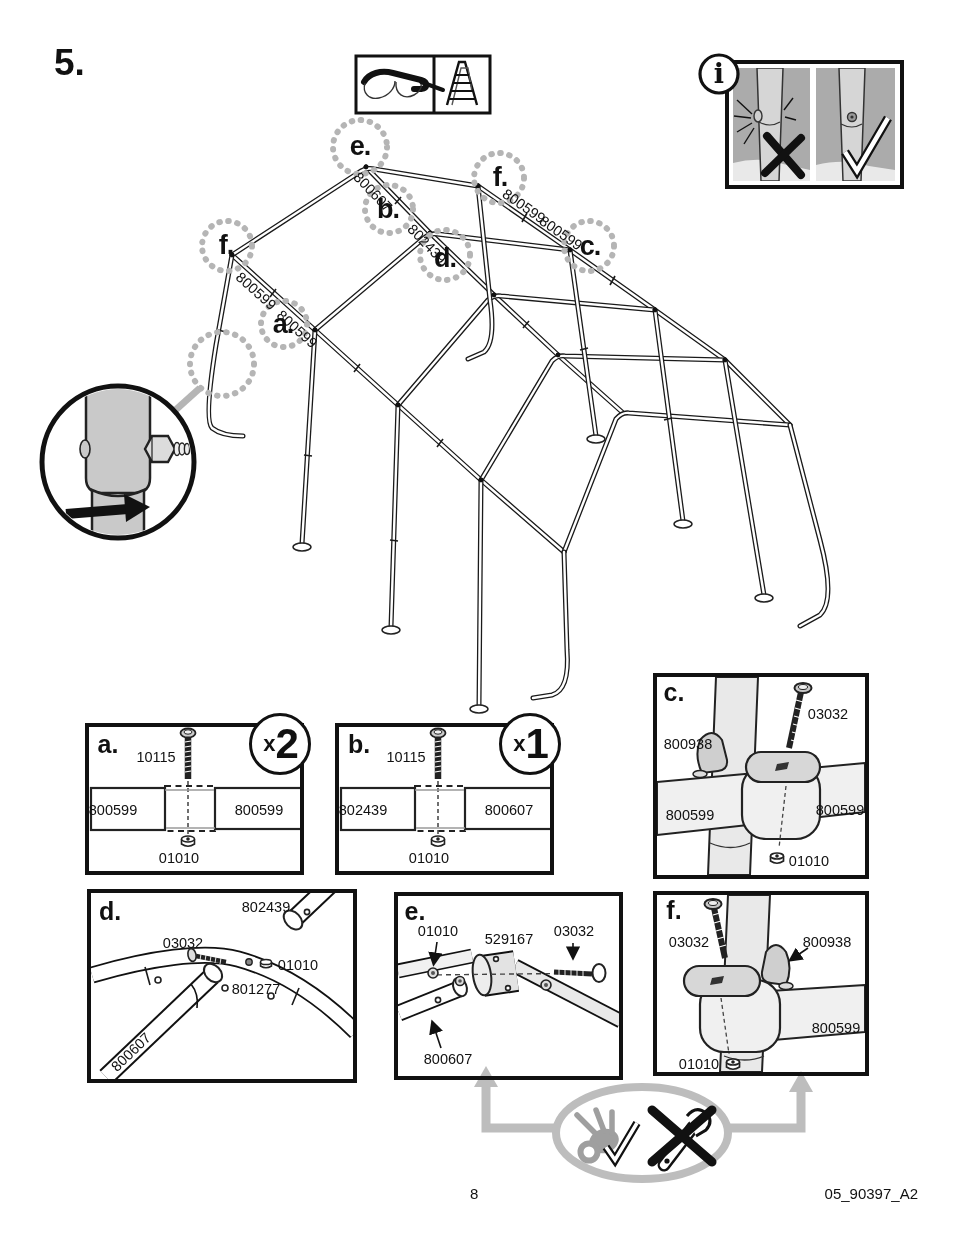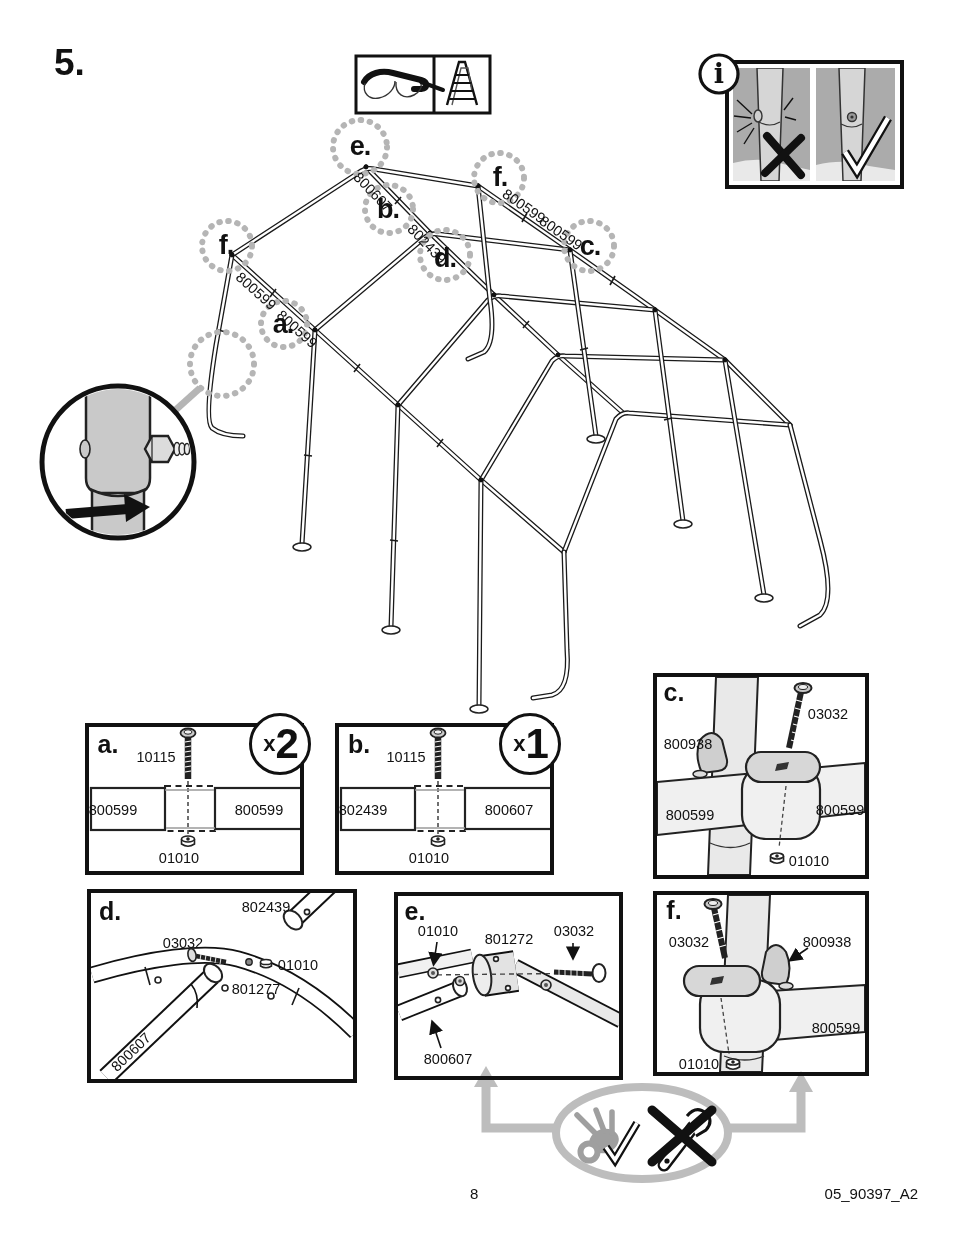--- a/index.html
+++ b/index.html
@@ -510,21 +510,21 @@
 
 <div class="lbl panel-letter" style="left:110px;top:911px;">d.</div>
 <div class="lbl" style="left:266px;top:907px;">802439</div>
 <div class="lbl" style="left:183px;top:943px;">03032</div>
 <div class="lbl" style="left:298px;top:965px;">01010</div>
 <div class="lbl" style="left:256px;top:989px;">801277</div>
 <div class="lbl rm44" style="left:131px;top:1052px;">800607</div>
 
 <div class="lbl panel-letter" style="left:415px;top:911px;">e.</div>
 <div class="lbl" style="left:438px;top:931px;">01010</div>
-<div class="lbl" style="left:509px;top:939px;">801272</div>
+<div class="lbl" style="left:509px;top:939px;">529167</div>
 <div class="lbl" style="left:574px;top:931px;">03032</div>
 <div class="lbl" style="left:448px;top:1059px;">800607</div>
 
 <div class="lbl panel-letter" style="left:674px;top:910px;">f.</div>
 <div class="lbl" style="left:689px;top:942px;">03032</div>
 <div class="lbl" style="left:827px;top:942px;">800938</div>
 <div class="lbl" style="left:836px;top:1028px;">800599</div>
 <div class="lbl" style="left:699px;top:1064px;">01010</div>
 
 <div class="footer" style="left:470px;top:1185px;">8</div>

